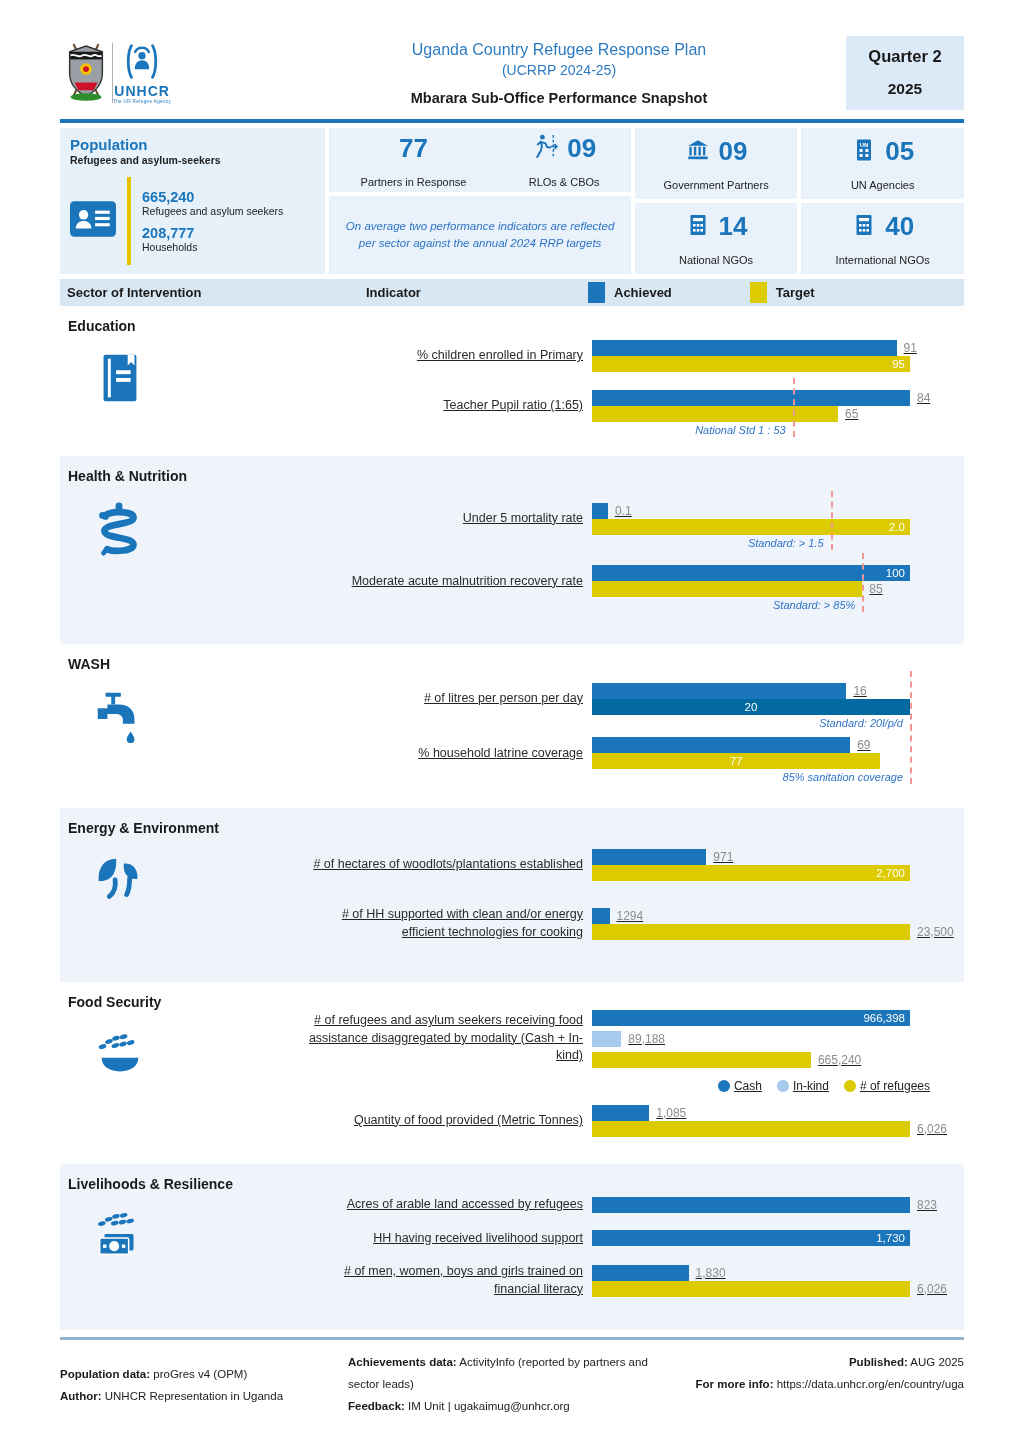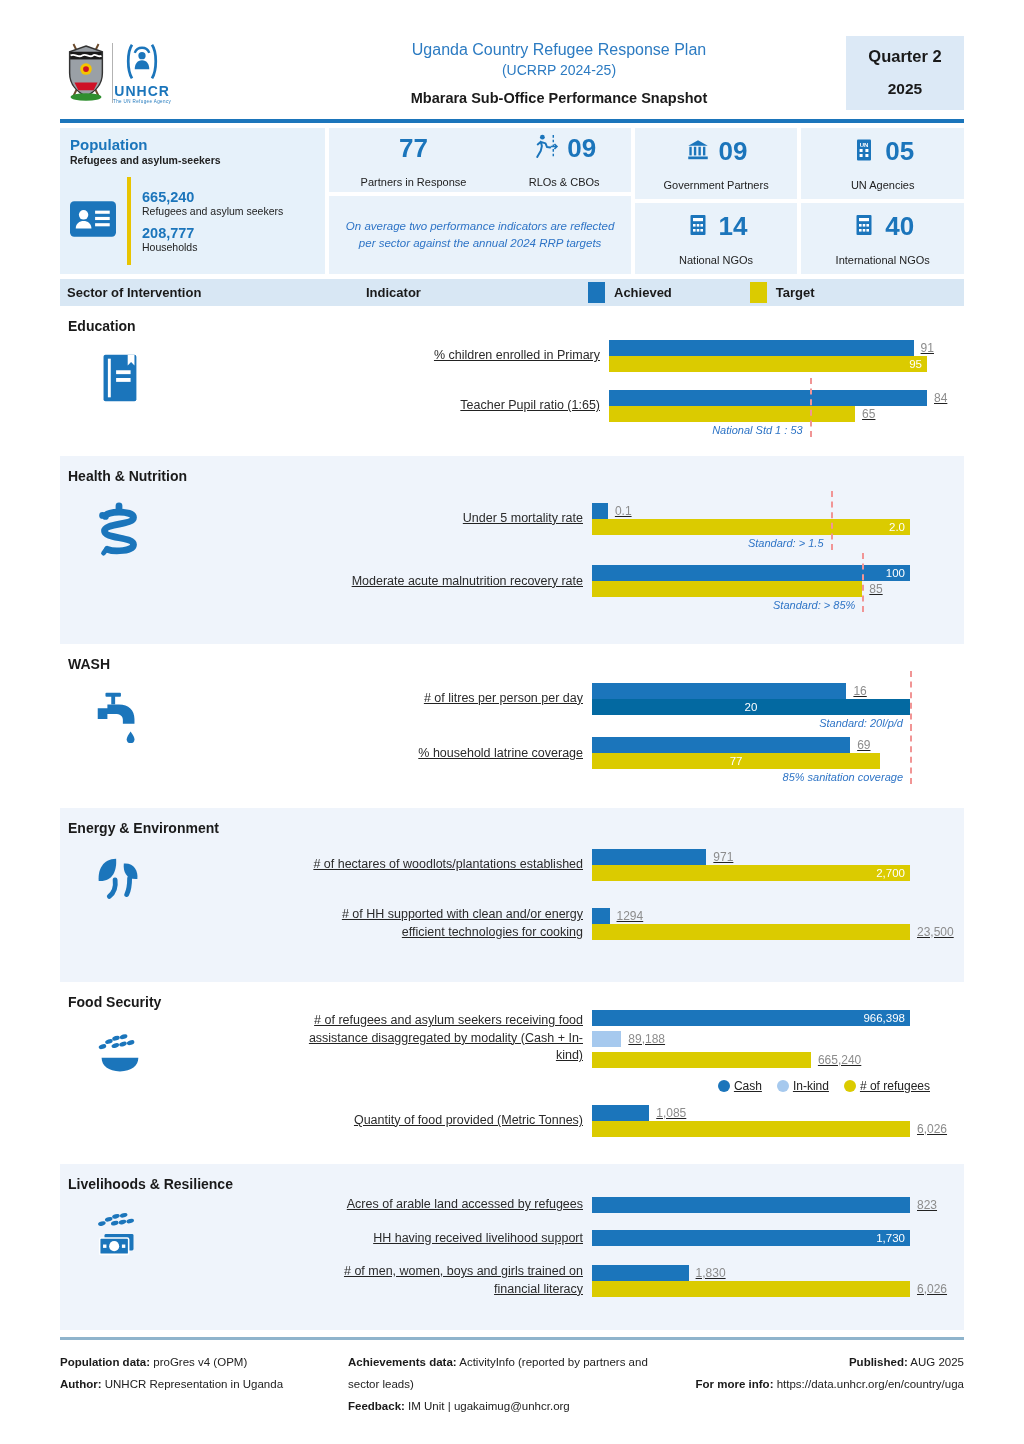--- a/index.html
+++ b/index.html
@@ -49,21 +49,21 @@
   .thead{display:flex;align-items:center;background:#D8E7F4;height:27px;margin-top:5px;
     font-size:13px;font-weight:bold;color:#1a1a1a;}
   .th-sector{width:306px;padding-left:7px;box-sizing:border-box;}
   .th-ind{width:222px;}
   .sw{width:17px;height:21px;margin-right:9px;flex:0 0 auto;}
   .sw-t{margin-left:78px;}
 
   
   .section{display:flex;}
   .tint{background:#EFF4FB;}
-  .sec-0{min-height:150px;gap:17px;}.sec-1{min-height:188px;}.sec-2{min-height:164px;}
+  .sec-0{min-height:150px;}.sec-1{min-height:188px;}.sec-2{min-height:164px;}
   .sec-3{min-height:174px;}.sec-4{min-height:182px;}.sec-5{min-height:166px;}
   .sec-left{width:242px;box-sizing:border-box;padding:12px 0 0 8px;}
   .sec-title{font-size:14px;font-weight:bold;color:#1a1a1a;}
   .sec-icon{margin:15px 0 0 22px;}
   .sec-rows{flex:1;display:flex;flex-direction:column;justify-content:space-evenly;padding:16px 0;text-decoration:underline;}
   .irow{display:flex;align-items:center;}
   .ilabel{width:290px;text-align:right;font-size:12.5px;color:#2b2b2b;padding-right:9px;
     box-sizing:border-box;line-height:1.4;}
   .ibars{width:318px;position:relative;}
   .bline{display:flex;align-items:center;height:16px;}
@@ -79,21 +79,21 @@
     white-space:nowrap;transform:translateX(-100%);padding-right:7px;}
   .fs-legend{display:flex;justify-content:flex-end;align-items:center;gap:15px;
     font-size:12px;color:#222;padding-right:34px;}
   .lg-item{display:flex;align-items:center;}
   .dot{width:12px;height:12px;border-radius:50%;margin-right:4px;}
 
   
   .footer{position:absolute;left:60px;right:60px;bottom:26px;}
   .frule{height:3px;background:#8FB4CC;margin-bottom:12px;}
   .frow{display:flex;font-size:11.5px;line-height:1.9;}
-  .fc1{width:288px;}
+  .fc1{width:288px;margin-top:12px;}
   .fc2{flex:1;}
   .fc3{width:300px;text-align:right;}
   .fline b{color:#1a1a1a;}
   .fline a{color:#222;text-decoration:none;}
 </style>
 </head>
 <body>
 
 <div class="page">
 

